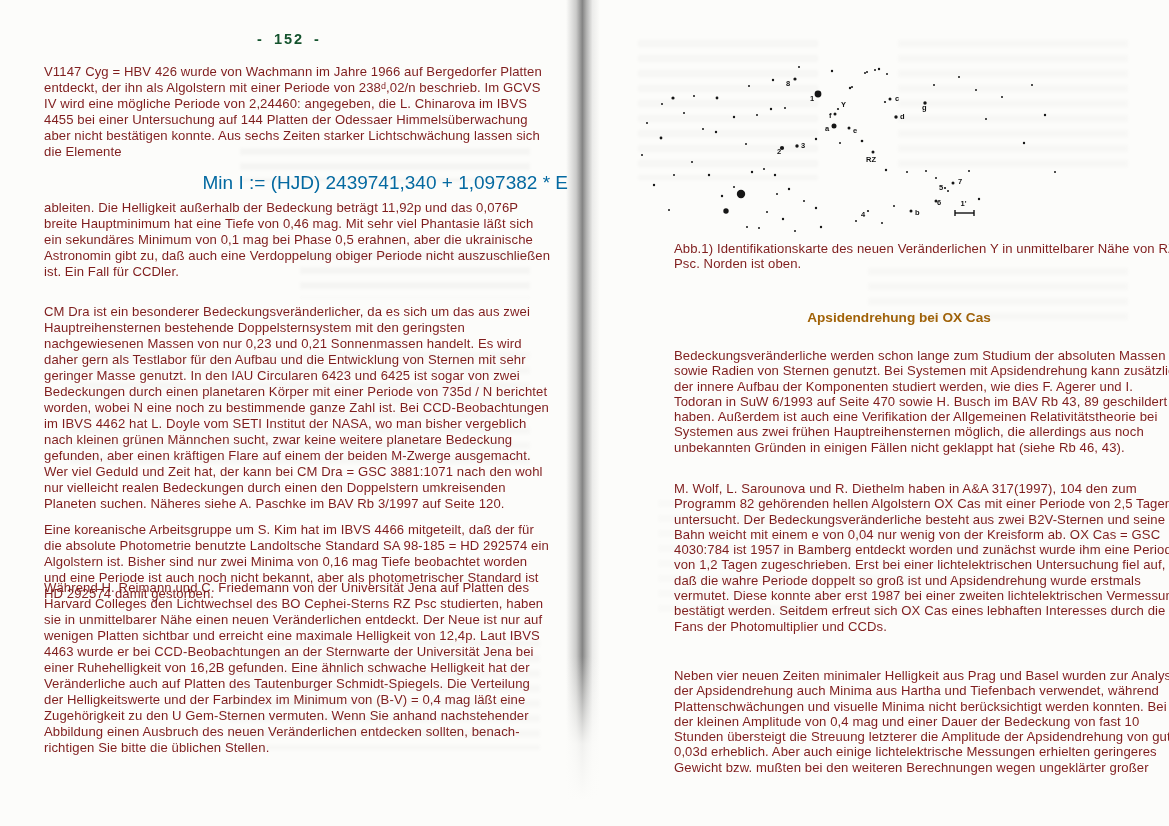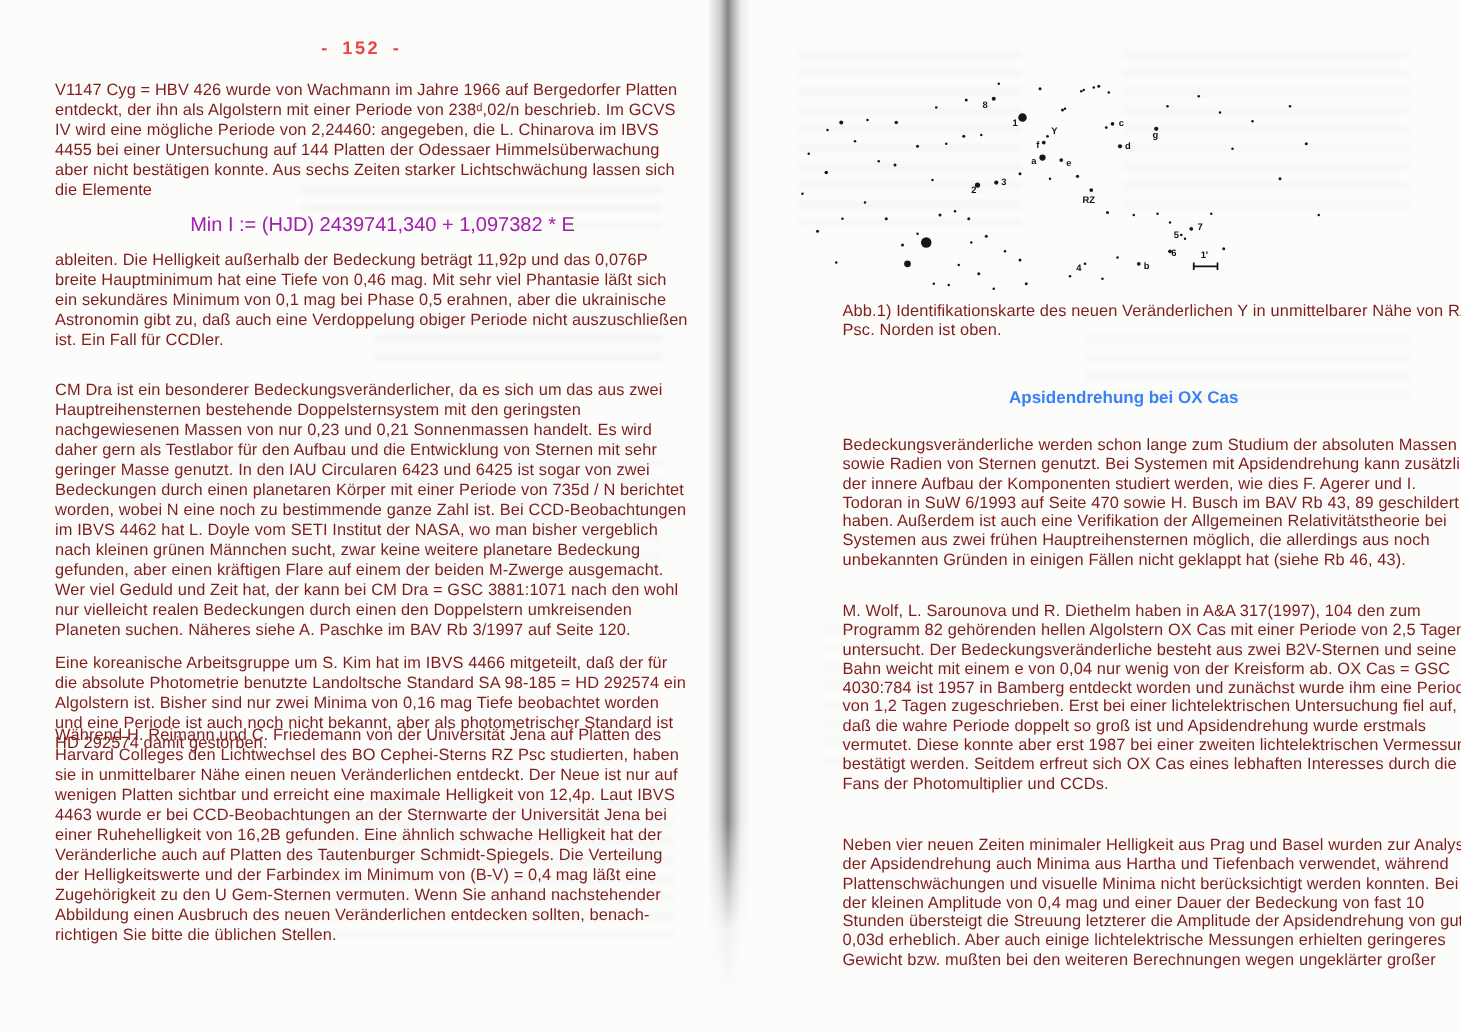--- a/index.html
+++ b/index.html
@@ -7,35 +7,35 @@
     width:1169px;height:826px;position:relative;overflow:hidden;
     background:#fcfcfa;
     font-family:"Liberation Sans","DejaVu Sans",sans-serif;
     color:#242424;
   }
   .page{position:absolute;top:0;height:826px;}
   .page.left{left:0;width:570px;}
   .page.right{left:598px;width:571px;}
   .pgnum{
     position:absolute;font-weight:bold;font-size:14.5px;letter-spacing:2px;
-    word-spacing:4px;text-align:center;color:#ef4444;
+    word-spacing:4px;text-align:center;color:#14532d;
   }
   .para{
     position:absolute;left:44px;width:524px;
     font-size:13.1px;line-height:16px;white-space:pre-line;
     letter-spacing:.1px;color:#7f1d1d;
   }
   .page.right .para{left:35px;width:532px;line-height:15.3px;margin-left:41px;}
   .formula{
-    position:absolute;left:44px;width:524px;text-align:center;
-    font-size:16px;color:#a21caf;
+    position:absolute;left:44px;width:524px;text-align:right;
+    font-size:19px;color:#0369a1;
   }
   .section-heading{
     position:absolute;left:35px;width:532px;text-align:center;
-    font-weight:bold;font-size:13.6px;color:#3b82f6;
+    font-weight:bold;font-size:13.6px;color:#a16207;
   }
   .gutter{
     position:absolute;left:566px;top:0;width:34px;height:800px;
     background:
       linear-gradient(180deg,rgba(252,252,250,0) 0%,rgba(252,252,250,0) 82%,rgba(252,252,250,.9) 93%,#fcfcfa 100%),
       linear-gradient(90deg,rgba(130,130,130,0) 0%,rgba(120,120,120,.38) 30%,rgba(85,85,85,.72) 48%,rgba(105,105,105,.5) 60%,rgba(160,160,160,.18) 78%,rgba(255,255,255,0) 100%);
   }
   .chart{position:absolute;left:634px;top:55px;width:440px;height:182px;}
   .chart circle{fill:#161616;}
   .chart text{font-family:"Liberation Sans",sans-serif;font-size:7.5px;font-weight:bold;fill:#111;}

